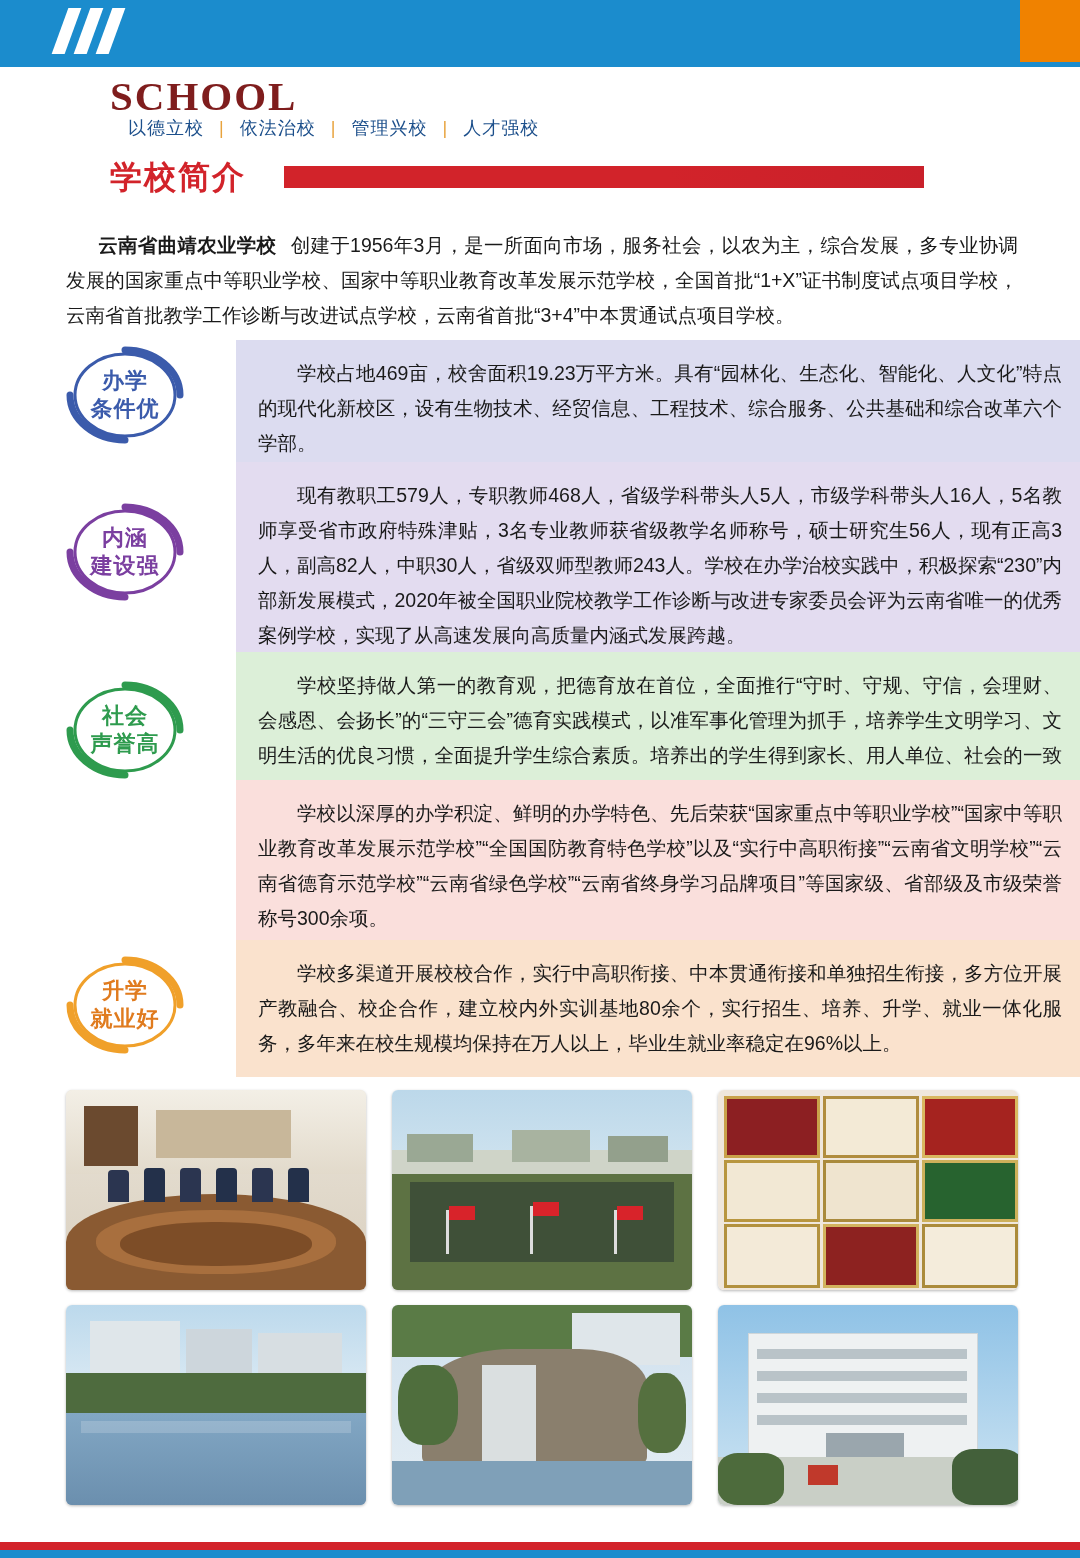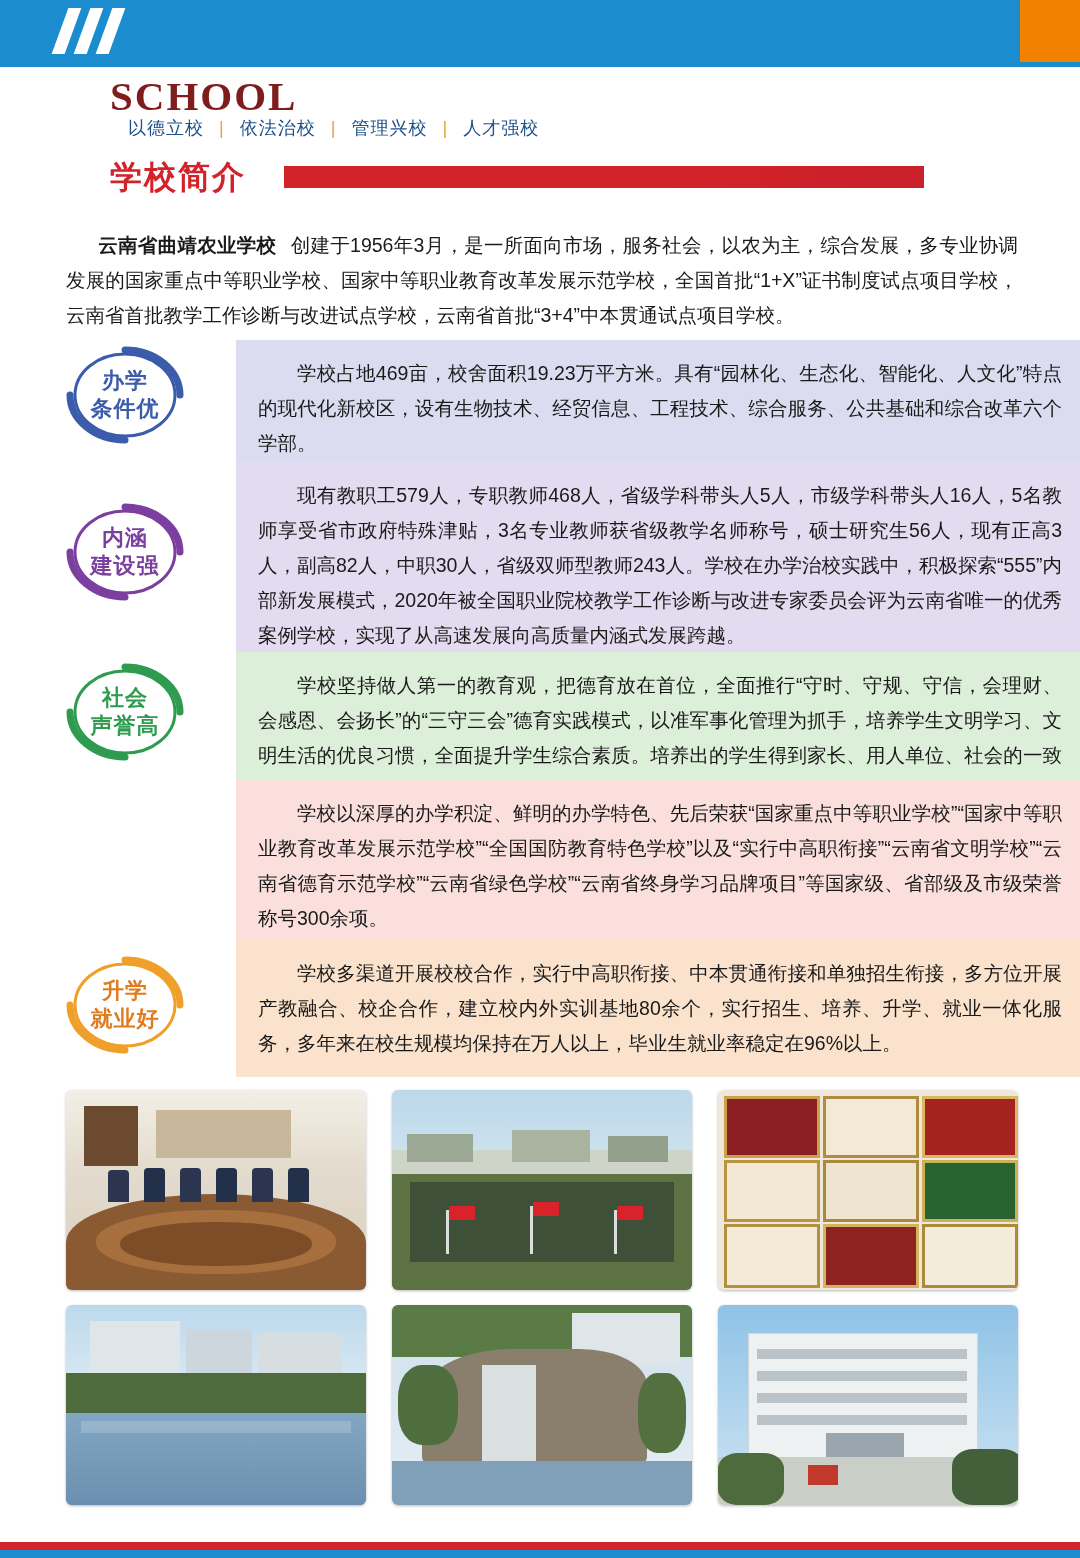--- a/index.html
+++ b/index.html
@@ -121,25 +121,25 @@
           <ellipse cx="59" cy="49" rx="50" ry="41" fill="#ffffff" stroke="#7b3fa0" stroke-width="3"></ellipse>
           <path d="M 59 4 A 55 45 0 0 1 114 49" fill="none" stroke="#7b3fa0" stroke-width="7" stroke-linecap="round"></path>
           <path d="M 59 94 A 55 45 0 0 1 4 49" fill="none" stroke="#7b3fa0" stroke-width="7" stroke-linecap="round"></path>
         </svg>
         <div class="txt" style="color:#7b3fa0">
           <span>内涵</span>
           <span>建设强</span>
         </div>
       </div>
       <div class="box" style="background: rgb(227, 220, 240); min-height: 180px;">
-        <div style="text-indent: 39px;">现有教职工579人，专职教师468人，省级学科带头人5人，市级学科带头人16人，5名教师享受省市政府特殊津贴，3名专业教师获省级教学名师称号，硕士研究生56人，现有正高3人，副高82人，中职30人，省级双师型教师243人。学校在办学治校实践中，积极探索“555”内部新发展模式，2020年被全国职业院校教学工作诊断与改进专家委员会评为云南省唯一的优秀案例学校，实现了从高速发展向高质量内涵式发展跨越。</div>
+        <div style="text-indent: 39px;">现有教职工579人，专职教师468人，省级学科带头人5人，市级学科带头人16人，5名教师享受省市政府特殊津贴，3名专业教师获省级教学名师称号，硕士研究生56人，现有正高3人，副高82人，中职30人，省级双师型教师243人。学校在办学治校实践中，积极探索“230”内部新发展模式，2020年被全国职业院校教学工作诊断与改进专家委员会评为云南省唯一的优秀案例学校，实现了从高速发展向高质量内涵式发展跨越。</div>
       </div>
     </div>
     <div class="section" style="top: 652px; width: 952px; height: 128px;">
-      <div class="badge" style="top: 11px;">
+      <div class="badge" style="top: 29px;">
         <svg width="118" height="98" viewBox="0 0 118 98">
           <ellipse cx="59" cy="49" rx="50" ry="41" fill="#ffffff" stroke="#2e9b4e" stroke-width="3"></ellipse>
           <path d="M 59 4 A 55 45 0 0 1 114 49" fill="none" stroke="#2e9b4e" stroke-width="7" stroke-linecap="round"></path>
           <path d="M 59 94 A 55 45 0 0 1 4 49" fill="none" stroke="#2e9b4e" stroke-width="7" stroke-linecap="round"></path>
         </svg>
         <div class="txt" style="color:#2e9b4e">
           <span>社会</span>
           <span>声誉高</span>
         </div>
       </div>

